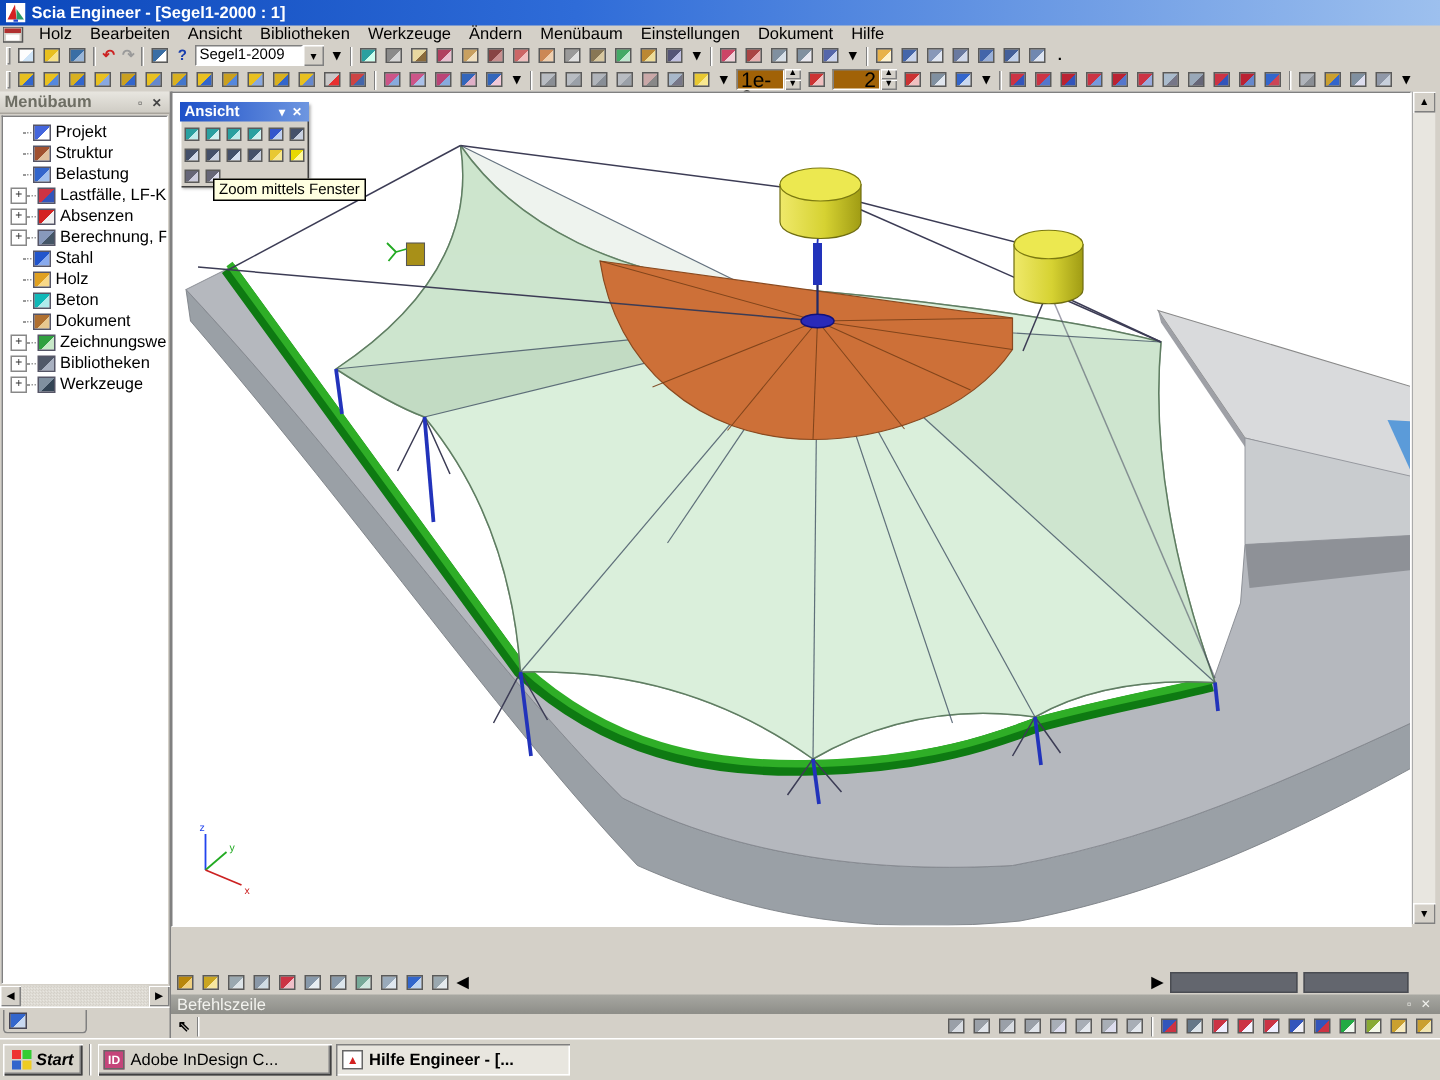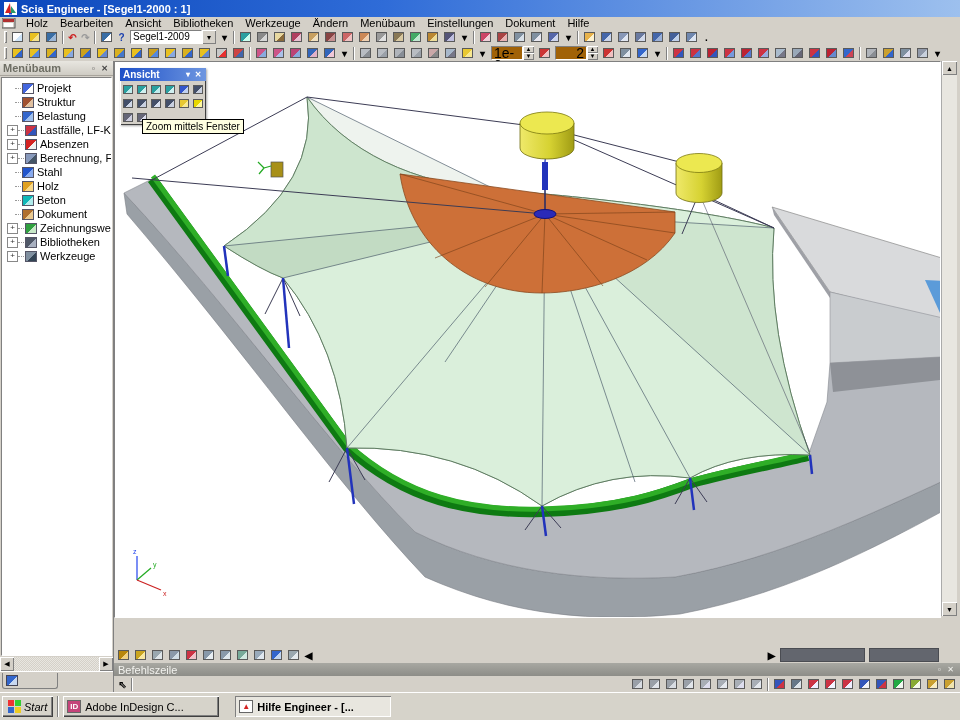--- a/index.html
+++ b/index.html
@@ -104,21 +104,21 @@
   .statusbar{height:15px;display:flex;align-items:center;background:#d4d0c8;border-top:1px solid #fff;
      flex:0 0 auto;padding:0 2px;gap:2px;overflow:hidden}
   .scell{height:12px;box-shadow:inset 1px 1px 0 #808080, inset -1px -1px 0 #fff;padding:0 4px;
      display:flex;align-items:center;white-space:nowrap}
   .sraised{height:13px;box-shadow:inset 1px 1px 0 #fff, inset -1px -1px 0 #808080;padding:0 4px;
      display:flex;align-items:center;white-space:nowrap}
 
   
   .taskbar{height:27px;background:#d6d3ca;border-top:1px solid #fff;display:flex;align-items:center;
      gap:3px;padding:0 2px;flex:0 0 auto}
-  .startbtn{height:21px;display:flex;align-items:center;gap:3px;padding:0 6px;font-weight:normal;font-style:italic}
+  .startbtn{height:21px;display:flex;align-items:center;gap:3px;padding:0 6px;font-weight:bold;font-style:italic}
   .taskbtn{width:148px;height:21px;display:flex;align-items:center;gap:4px;padding:0 4px;overflow:hidden;white-space:nowrap}
   .taskbtn.active{background:#e8e6df;box-shadow:inset 1px 1px 0 #808080, inset -1px -1px 0 #fff;font-weight:bold}
   .flag{width:13px;height:13px;display:grid;grid-template-columns:6px 6px;grid-template-rows:6px 6px;gap:1px}
   .flag i{display:block}
   .ticon16{width:14px;height:13px;border:1px solid #666;box-sizing:border-box;flex:0 0 auto;
      display:flex;align-items:center;justify-content:center;font-size:8px;font-weight:bold;color:#fff}
   .tasksep{width:2px;height:21px;box-shadow:inset 1px 0 0 #808080, inset -1px 0 0 #fff;margin:0 1px}
 </style>
 </head>
 <body>
@@ -864,21 +864,21 @@
     <span class="startbtn out2">
       <span class="flag">
         <i style="background:#e33"></i>
           <i style="background:#3c3"></i>
           <i style="background:#36c"></i>
           <i style="background:#ec2"></i>
       </span>
       <span>Start</span>
     </span>
     <span class="tasksep"></span>
-    <span style="display:flex;gap:16px">
+    <span style="display:flex;gap:3px">
         <span class="taskbtn out2">
           <span class="ticon16" style="background: rgb(197, 68, 122);">ID</span>
           <span>Adobe InDesign C...</span>
         </span>
         <span class="taskbtn active">
           <span class="ticon16" style="background: rgb(255, 255, 255); color: rgb(212, 34, 34);">▲</span>
           <span>Hilfe Engineer - [...</span>
         </span>
       </span>
   </div>

